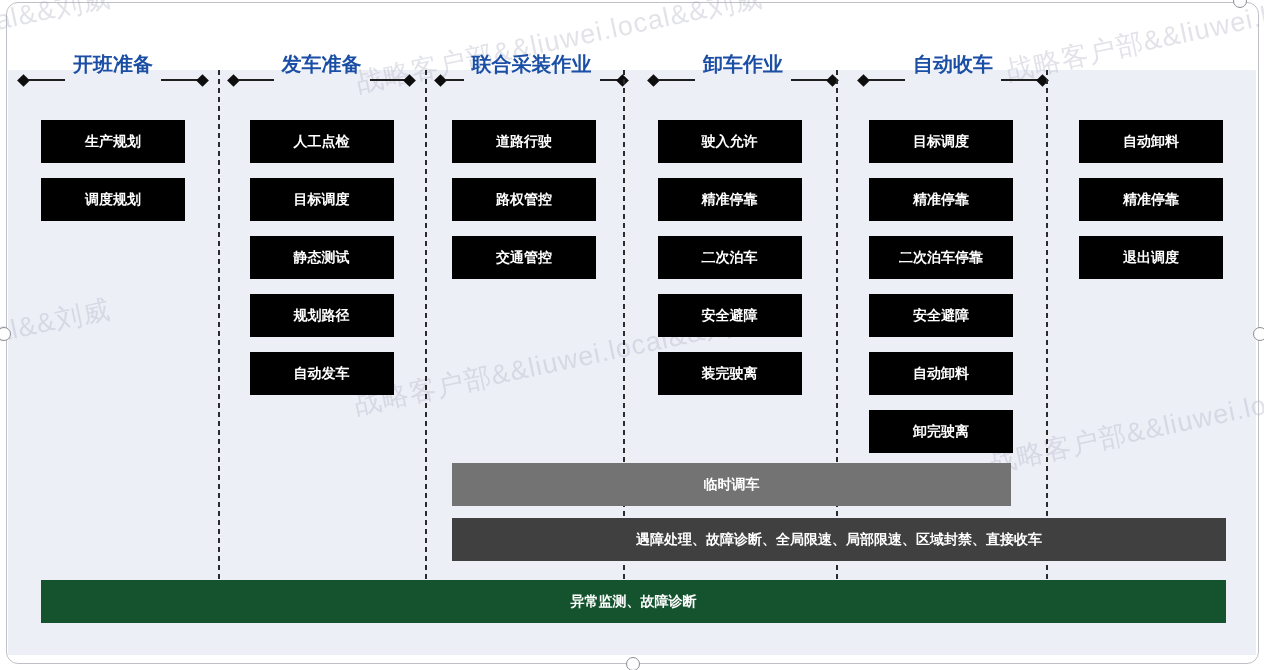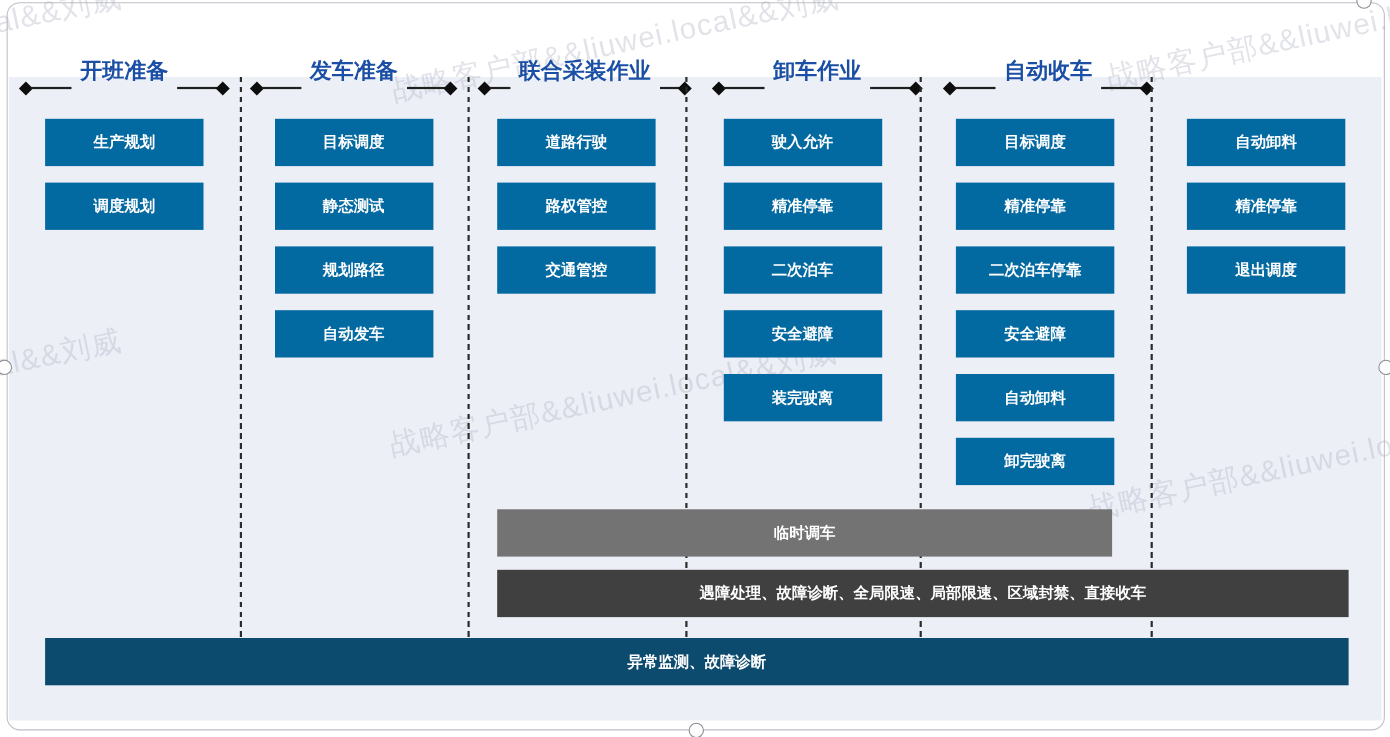--- a/index.html
+++ b/index.html
@@ -35,33 +35,33 @@
   .phase .dm{width:9px;height:9px;background:#0d0d0d;flex:none;
     transform:translateY(16px) rotate(45deg);}
   .w1{width:210px;} .w2{width:207px;} .w3{width:198px;}
   .w4{width:213px;} .w5{width:210px;} .w6{width:210px;}
 
   
   .panel{position:absolute;left:8px;top:70px;width:1248px;height:585px;
     background:#edeff7;z-index:1;}
   .cols{position:absolute;left:0;top:0;width:1248px;height:585px;display:flex;z-index:3;}
   .col{position:relative;box-sizing:border-box;padding-top:38px;}
-  .task{width:144px;height:43px;margin:0 auto 15px;background:#0369a1;color:#ffffff;
+  .task{width:144px;height:43px;margin:12px auto 15px;background:#000000;color:#ffffff;
     font-size:14px;font-weight:bold;display:flex;align-items:center;justify-content:center;
     white-space:nowrap;}
   .divider{position:absolute;top:0;width:2px;height:510px;z-index:3;
     background-image:repeating-linear-gradient(180deg,#2b2b2b 0 5px,transparent 5px 9px);}
   .dv1{left:210px;} .dv2{left:417px;} .dv3{left:615px;} .dv4{left:828px;} .dv5{left:1038px;}
 
   
   .bar{position:absolute;color:#ffffff;font-weight:bold;font-size:14px;z-index:4;
     display:flex;align-items:center;justify-content:center;white-space:nowrap;}
   .bar-temp{left:444px;top:393px;width:559px;height:43px;background:#737373;}
   .bar-exc{left:444px;top:448px;width:774px;height:43px;background:#404040;}
-  .bar-mon{left:33px;top:510px;width:1185px;height:43px;background:#0c4a6e;}
+  .bar-mon{left:33px;top:510px;width:1185px;height:43px;background:#14532d;}
 </style>
 </head>
 <body>
 
 <div class="canvas">
 
   <div class="slide-border"></div>
 
   <span class="wm wm1">战略客户部&amp;&amp;liuwei.local&amp;&amp;刘威</span>
   <span class="wm wm2">战略客户部&amp;&amp;liuwei.local&amp;&amp;刘威</span>
@@ -109,20 +109,21 @@
       <span class="dm"></span>
     </div>
   </div>
 
   <div class="cols" style="left:8px;top:70px;position:absolute;">
     <div class="col w1">
       <div class="task">生产规划</div>
       <div class="task">调度规划</div>
     </div>
     <div class="col w2">
+      <div class="task">人工点检</div>
       <div class="task">目标调度</div>
       <div class="task">静态测试</div>
       <div class="task">规划路径</div>
       <div class="task">自动发车</div>
     </div>
     <div class="col w3">
       <div class="task">道路行驶</div>
       <div class="task">路权管控</div>
       <div class="task">交通管控</div>
     </div>

